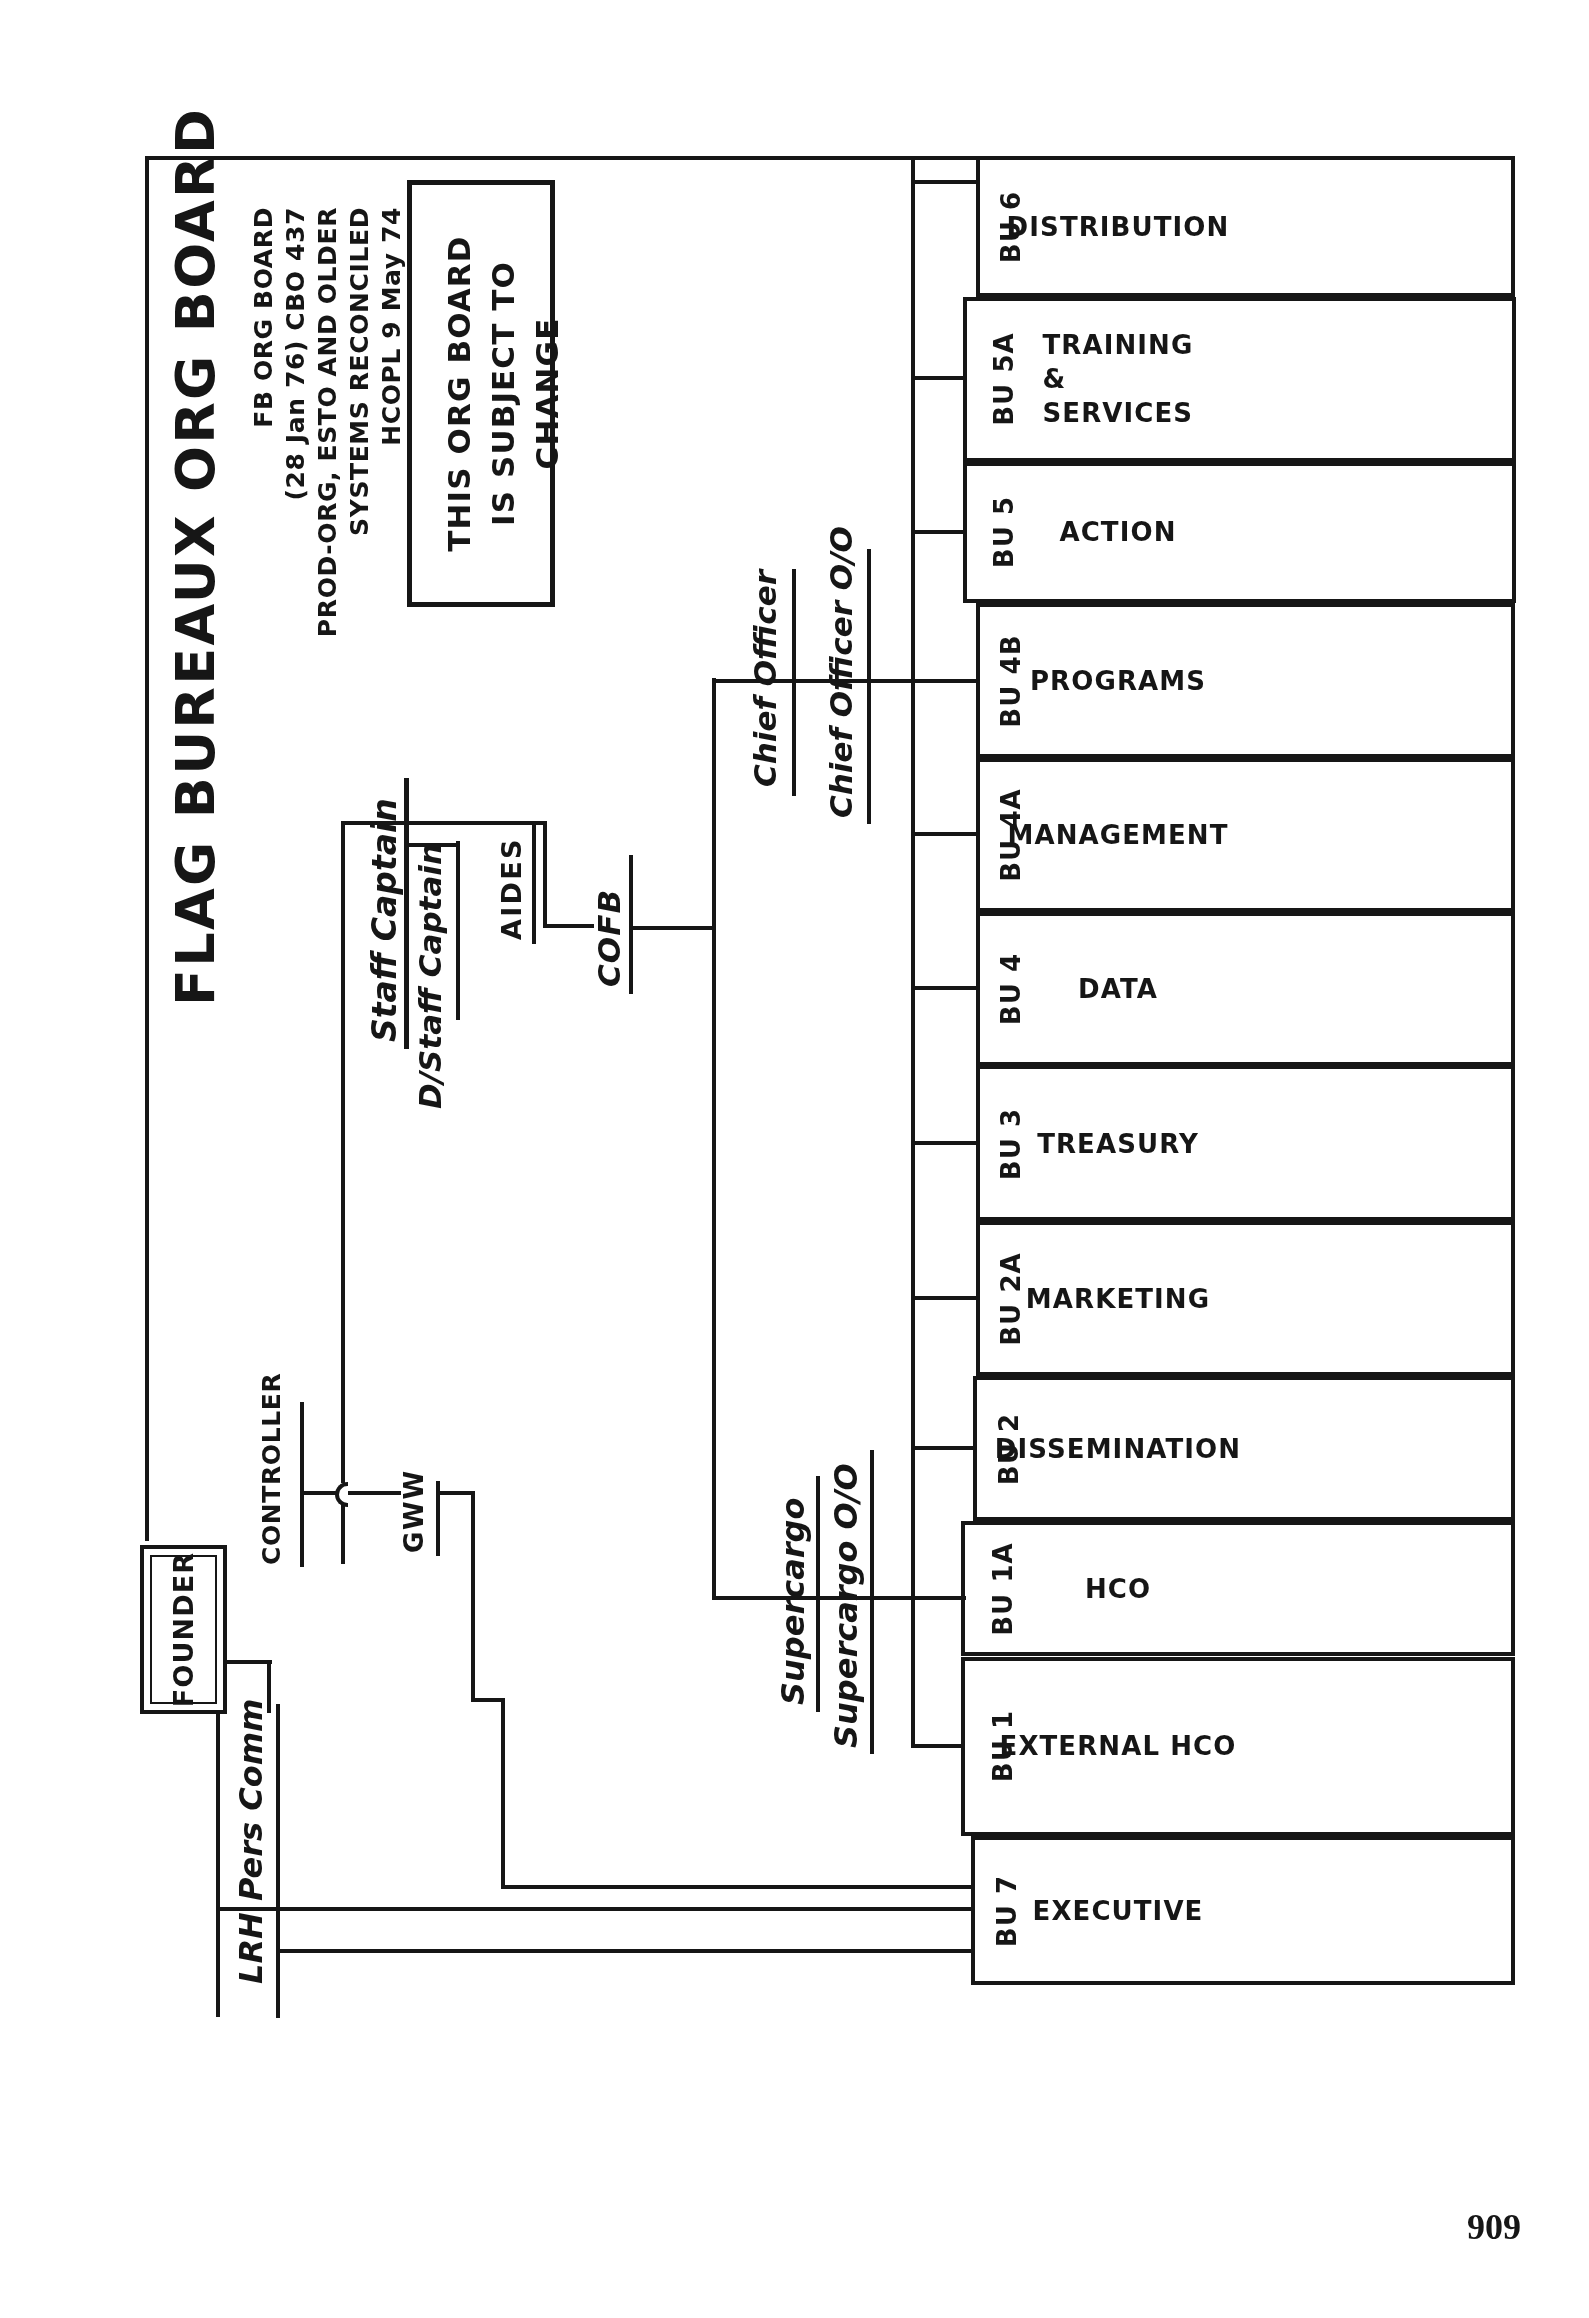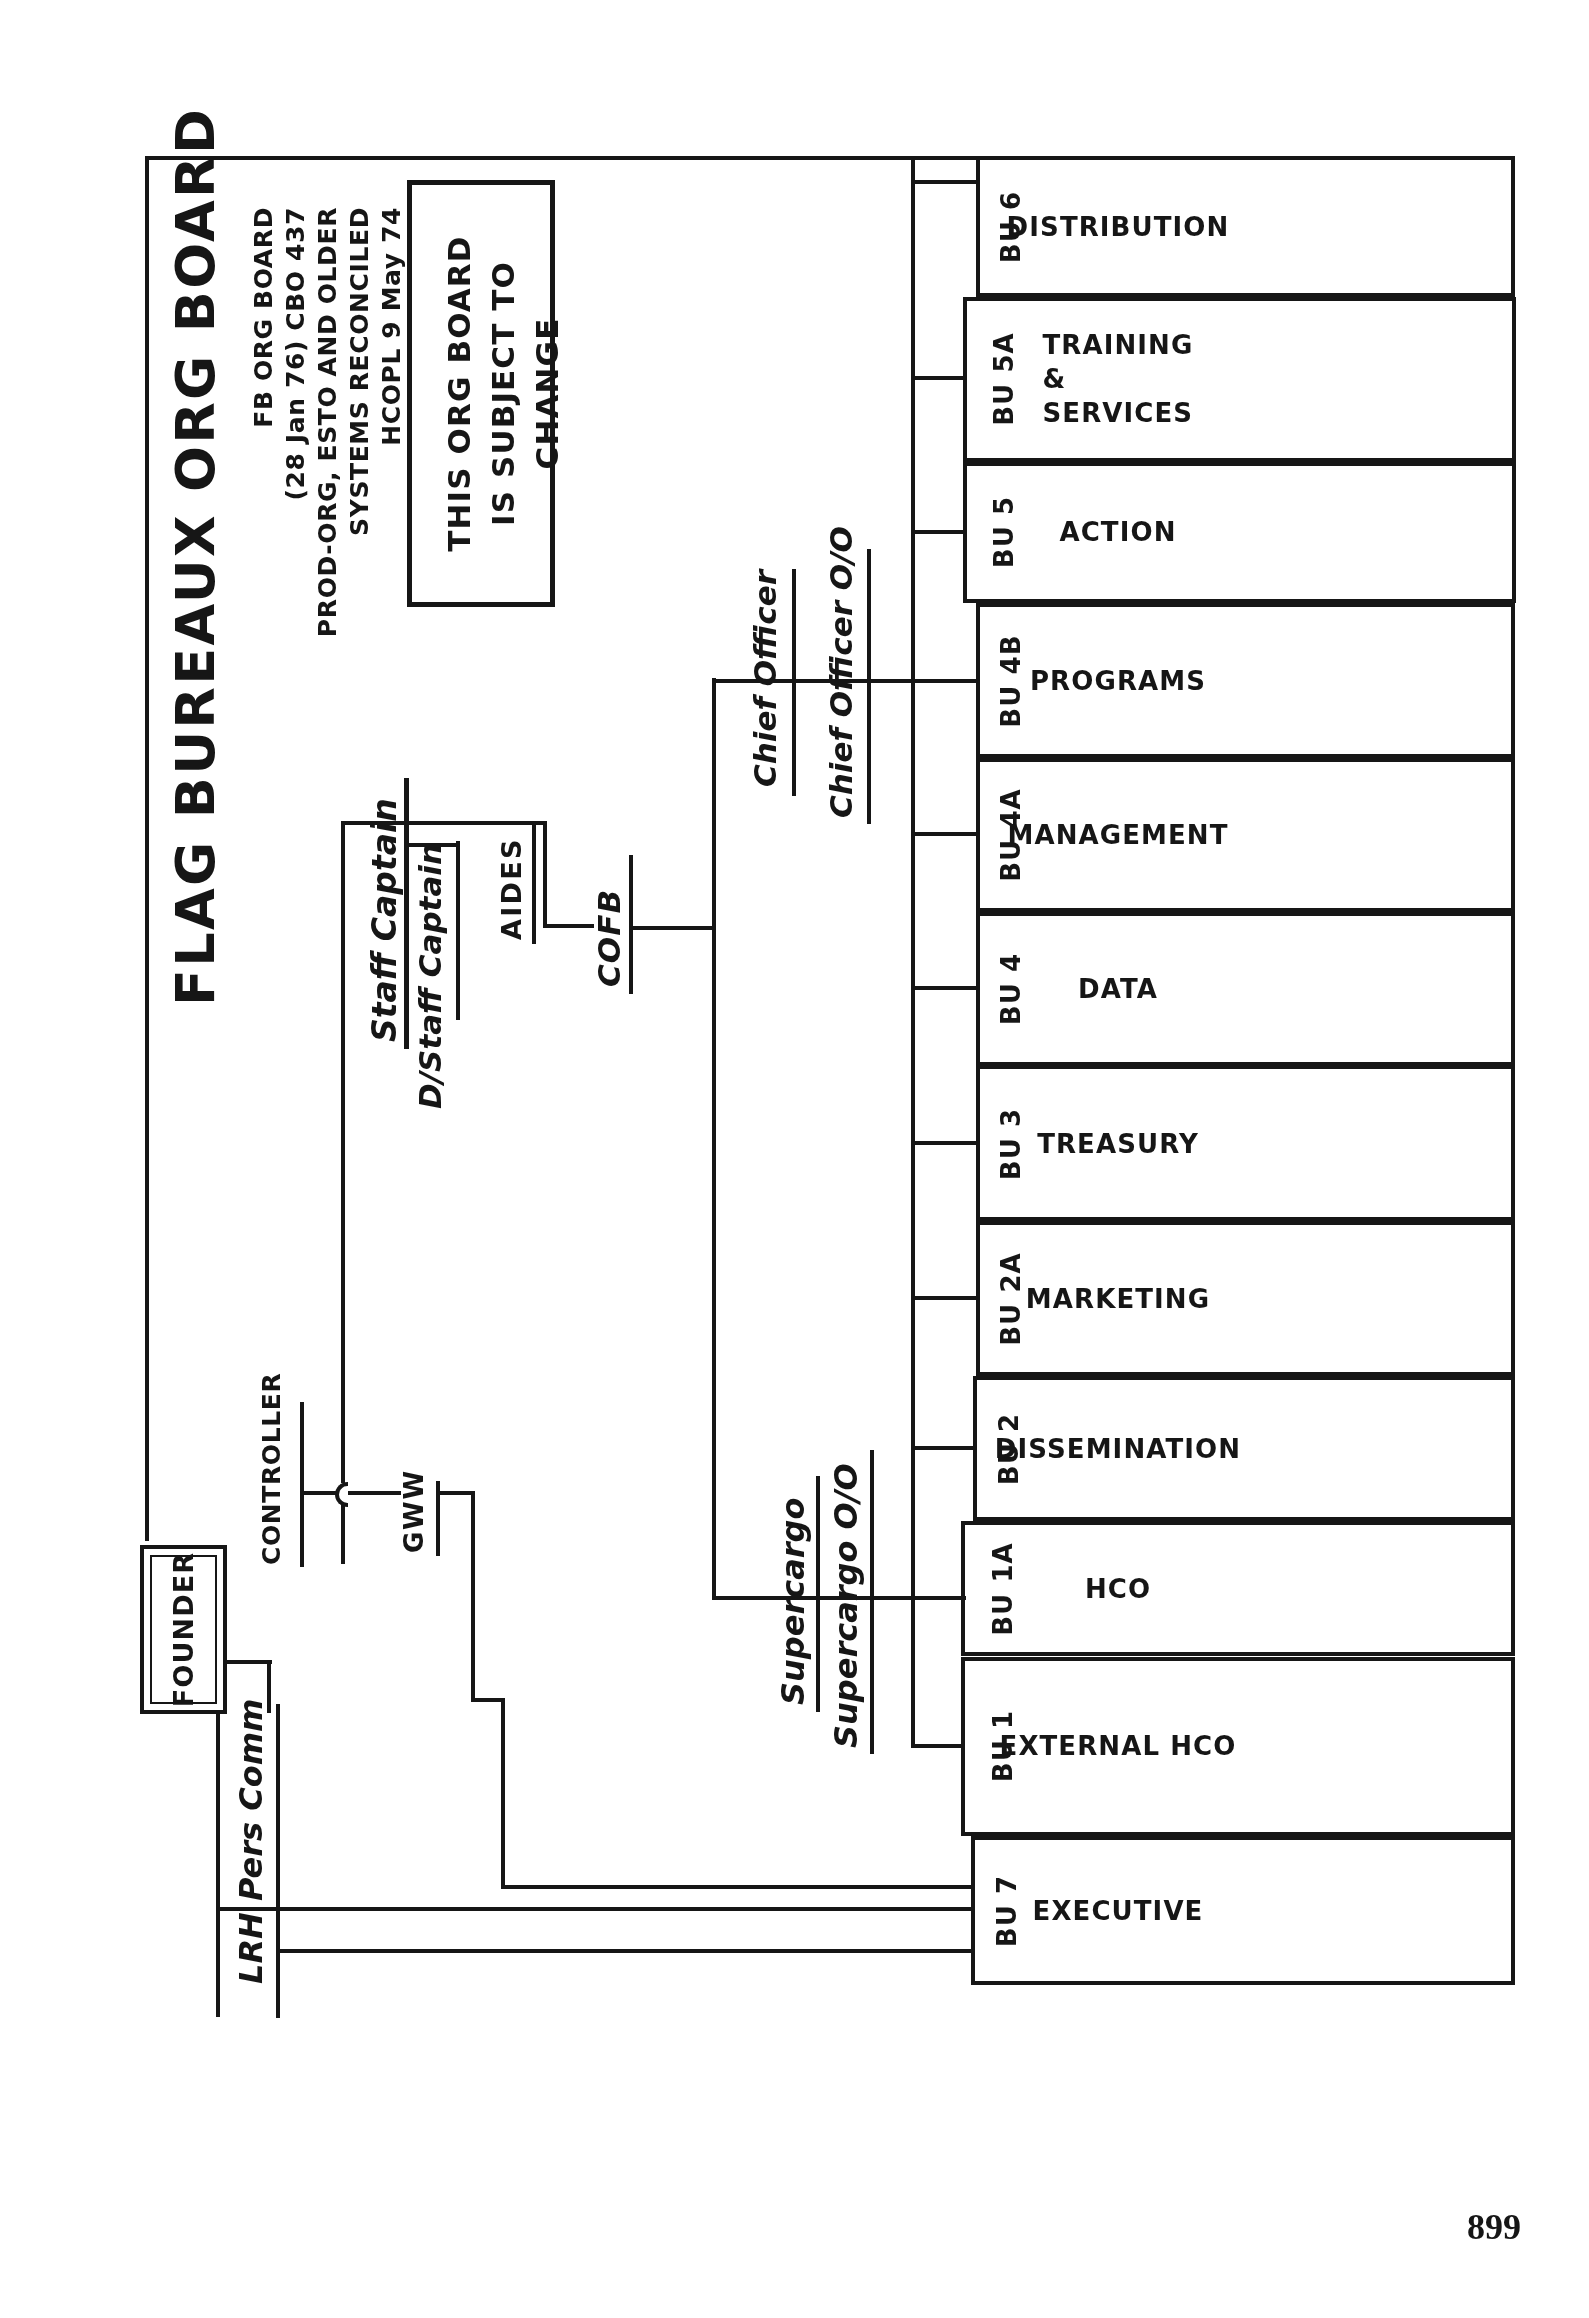--- a/index.html
+++ b/index.html
@@ -150,15 +150,15 @@
     <div class="bu-name hand" style="left:1175px;top:1118px;">TREASURY</div>
     <div class="bu-name hand" style="left:1330px;top:1118px;">DATA</div>
     <div class="bu-name hand" style="left:1484px;top:1118px;">MANAGEMENT</div>
     <div class="bu-name hand" style="left:1638px;top:1118px;">PROGRAMS</div>
     <div class="bu-name hand" style="left:1787px;top:1118px;">ACTION</div>
     <div class="bu-name hand wrap" style="left:1940px;top:1131px;">TRAINING &amp; SERVICES</div>
     <div class="bu-name hand" style="left:2092px;top:1118px;">DISTRIBUTION</div>
 
   </div>
 
-  <div class="pageno">899</div>
+  <div class="pageno">909</div>
 </div>
 
 
 </body></html>

